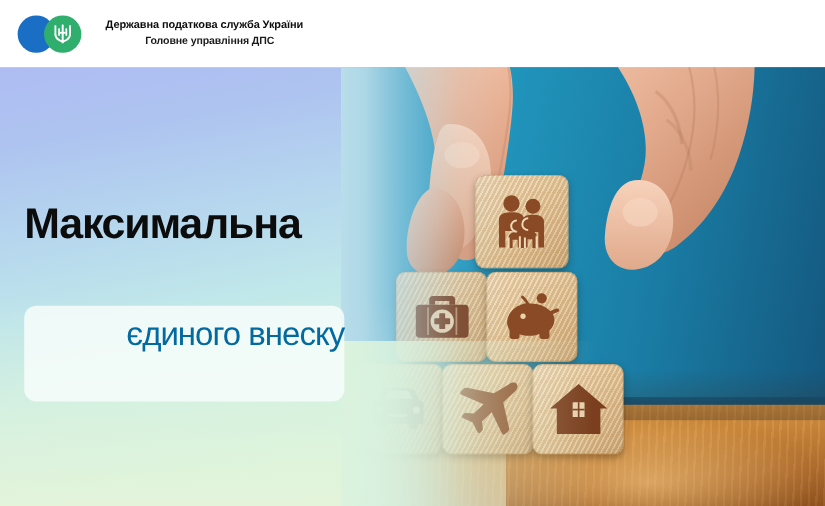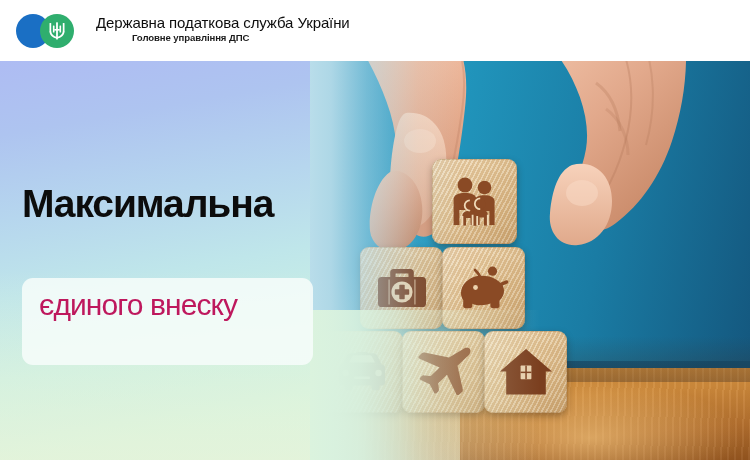--- a/index.html
+++ b/index.html
@@ -31,21 +31,21 @@
     width:34px; height:34px; border-radius:50%;
   }
   .logo-circle.blue  { left:2px;  background:#1a6fc4; }
   .logo-circle.green { left:26px; background:#2fae6e; }
   .logo-trident {
     position:absolute; left:34px; top:10px;
     width:18px; height:20px; z-index:3;
   }
   .logo-text { margin-left:4px; }
   .logo-line1 {
-    font-size:15px; font-weight:normal; color:#0d0d0d;
+    font-size:10px; font-weight:bold; color:#0d0d0d;
     letter-spacing:-0.1px; line-height:13px; white-space:nowrap;
   }
   .logo-line2 {
     font-size:9.6px; font-weight:bold; color:#1b1b1b;
     letter-spacing:-0.1px; line-height:12.6px; margin-top:3px; white-space:nowrap;padding-left:36px;
   }
   .logo-line3 {
     font-size:9.6px; font-weight:bold; color:#1b1b1b;
     letter-spacing:-0.1px; line-height:12.6px; white-space:nowrap;
   }
@@ -166,21 +166,21 @@
   .subbox {
     position:absolute; left:22px; top:217px;
     width:291px; height:87px;
     background:rgba(247,253,250,0.86);
     border-radius:11px;
     z-index:25;
     padding:9px 0 0 17px;
   }
   .subbox .sline {
     font-size:30px; font-weight:normal; line-height:35px;
-    color:#be185d; letter-spacing:-0.9px; white-space:nowrap;
+    color:#0369a1; letter-spacing:-0.9px; white-space:nowrap;text-align:right;
   }
 </style>
 </head>
 <body>
 
 <div id="banner">
 
   <div class="header">
 
     <div class="logo-marks">

